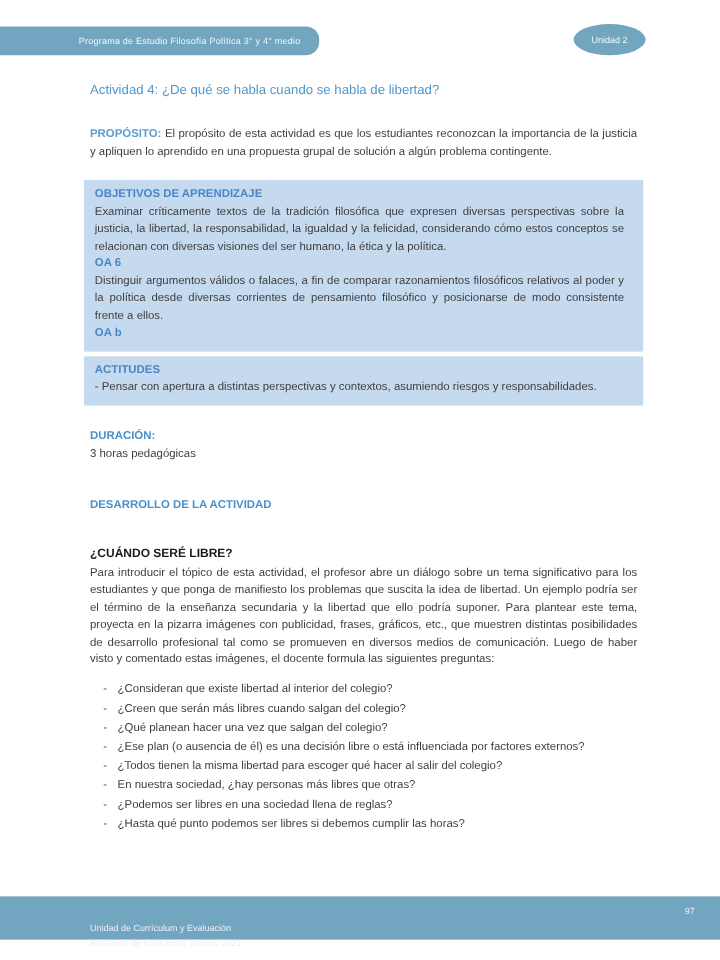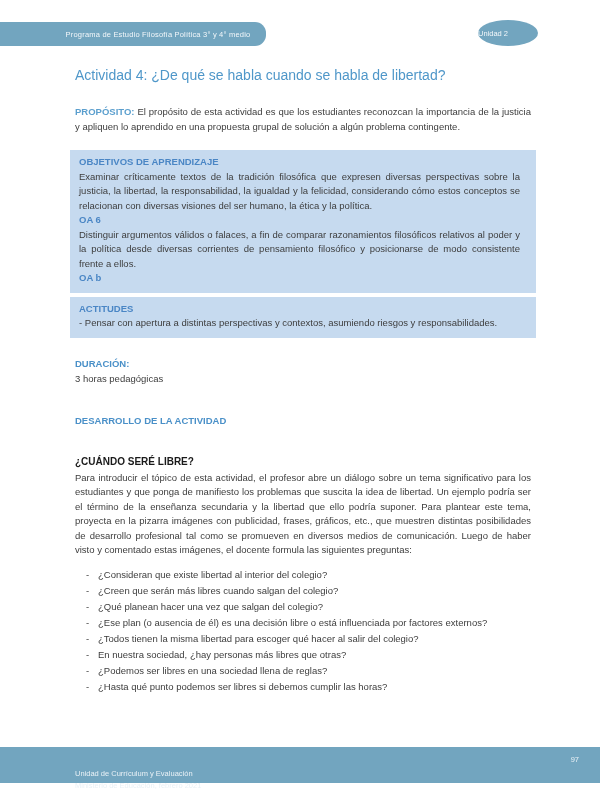--- a/index.html
+++ b/index.html
@@ -23,28 +23,28 @@
     font-size: 7.5px; letter-spacing: .2px;
     display: flex; align-items: center; justify-content: center;
     padding-left: 50px; box-sizing: border-box;
   }
   .unit-badge {
     position: absolute; left: 478px; top: -2px;
     width: 60px; height: 26px;
     background: #72a5bf;
     border-radius: 50%;
     color: #f2f7fa; font-size: 7.5px;
-    display: flex; align-items: center; justify-content: flex-start;
+    display: flex; align-items: center; justify-content: center;
   }
 
   
   .content { position: absolute; top: 66px; left: 75px; width: 456px; }
 
   .doc-title {
-    font-size: 14px; font-weight: 400;
+    font-size: 11px; font-weight: 400;
     color: #4f97c9;
     margin: 0 0 20px 0;
     line-height: 19px;
   }
 
   .body-text { font-size: 9.5px; line-height: 14.5px; color: #3d3d3d; }
 
   .proposito { margin: 0 0 16px 0; text-align: justify; }
   .proposito .label { color: #5b9fce; font-weight: bold; }
 

